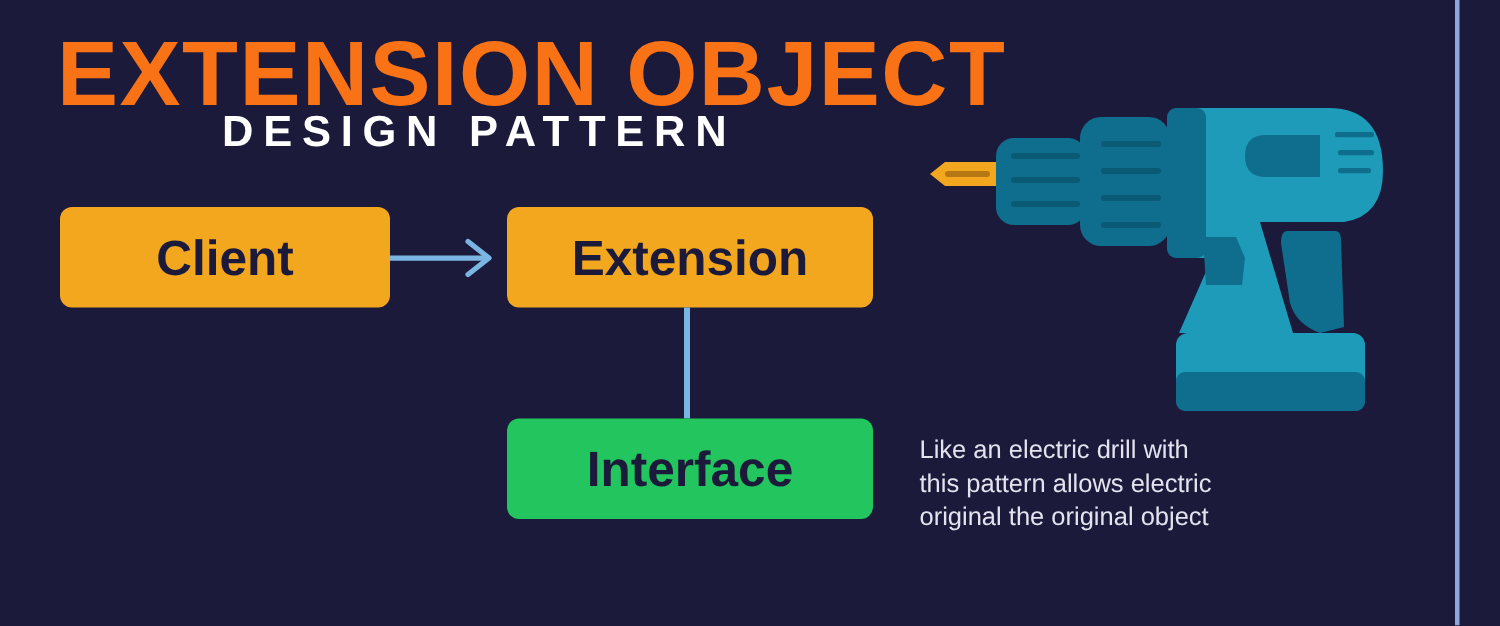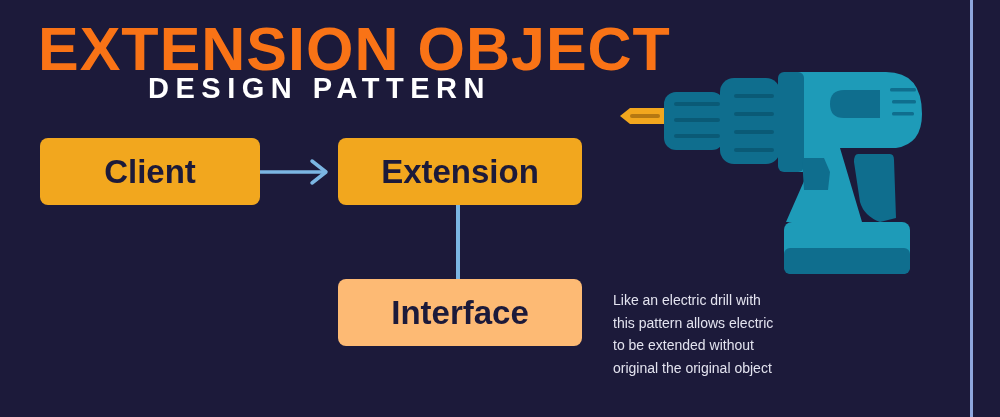--- a/index.html
+++ b/index.html
@@ -1,27 +1,27 @@
 <!DOCTYPE html>
 <html><head>
 <meta charset="utf-8">
 <style>
   html, body { margin:0; padding:0; }
   body { width:1000px; height:417px; background:#1c1a3a; position:relative; overflow:hidden; font-family:"Liberation Sans", sans-serif; }
   .title { position:absolute; left:38px; top:14px; font-size:61px; font-weight:bold; color:#f97316; letter-spacing:1px; white-space:nowrap; }
   .subtitle { position:absolute; left:148px; top:72px; font-size:29px; font-weight:bold; color:#ffffff; letter-spacing:6.5px; white-space:nowrap; }
   .box { position:absolute; border-radius:8px; display:flex; align-items:center; justify-content:center; font-weight:bold; font-size:33px; color:#1c1a3a;text-align:right; }
   .box.orange { background:#f2a71e; }
-  .box.cream { background:#fdba74; }
+  .box.cream { background:#22c55e; }
   .client { left:40px; top:138px; width:220px; height:67px; }
   .extension { left:338px; top:138px; width:244px; height:67px; }
   .interface { left:338px; top:279px; width:244px; height:67px; }
   .arrow { position:absolute; left:260px; top:158px; }
   .vline { position:absolute; left:456px; top:205px; width:4px; height:74px; background:#7bb6e3; }
-  .desc { position:absolute; left:613px; top:289px; width:340px; font-size:14px; line-height:22.5px; color:#e3e3ef; }
+  .desc { position:absolute; left:613px; top:289px; width:340px; font-size:17px; line-height:22.5px; color:#e3e3ef; }
   .desc span { display:block; white-space:nowrap; }
   .rule { position:absolute; left:970px; top:0; width:3px; height:417px; background:#8ea6dc; }
   .drill { position:absolute; left:618px; top:72px; }
 </style>
 </head>
 <body>
 
 <div class="title">EXTENSION OBJECT</div>
 <div class="subtitle">DESIGN PATTERN</div>
 
@@ -72,17 +72,16 @@
 
   <path d="M240,82 L272,82 Q276,82 276,88 L278,146 L262,150 Q246,144 242,130 L236,90 Q236,82 240,82 Z" fill="#0f6e8e"></path>
 
   <rect x="166" y="150" width="126" height="52" rx="8" fill="#1e9bb8"></rect>
   <rect x="166" y="176" width="126" height="26" rx="6" fill="#0f6e8e"></rect>
 </svg>
 
 <div class="desc">
   <span>Like an electric drill with</span>
   <span>this pattern allows electric</span>
-  <span>to be extended without</span>
   <span>original the original object</span>
 </div>
 
 <div class="rule"></div>
 
 </body></html>

